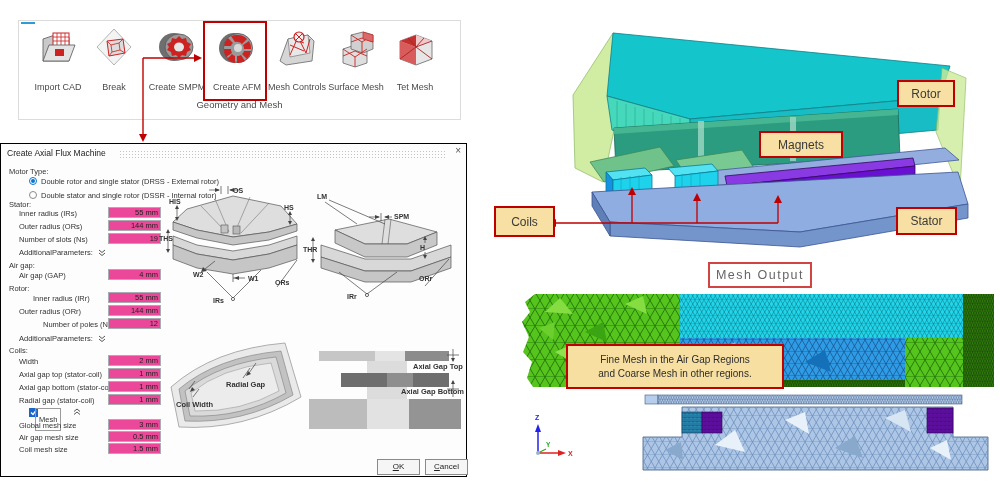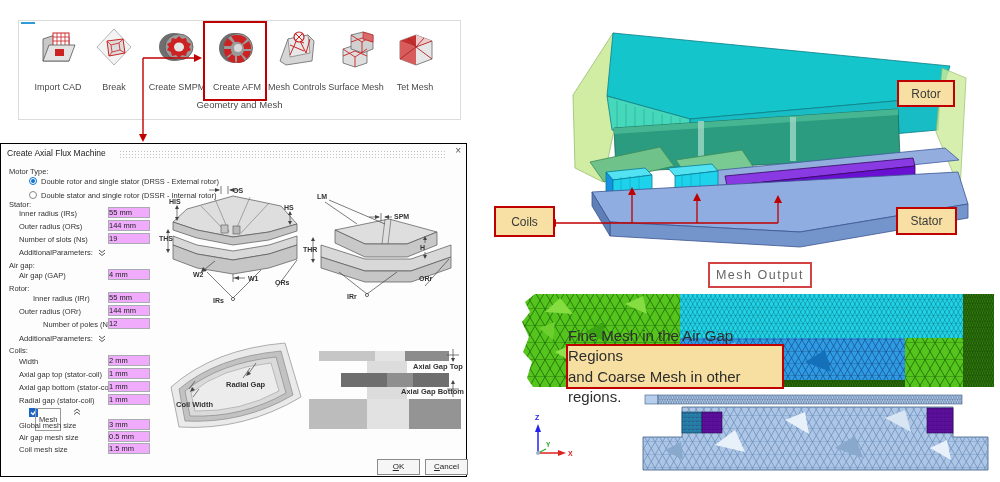--- a/index.html
+++ b/index.html
@@ -15,41 +15,41 @@
   #afm-box{position:absolute;left:184px;top:0px;width:60px;height:76px;border:2px solid #c00000;}
   #tb-dash{position:absolute;left:2px;top:1px;width:14px;height:2px;background:#2e9bd6;}
   
   #dialog{left:0px;top:143px;width:467px;height:334px;border:1px solid #000000;background:#fdfdfd;box-sizing:border-box;}
   #dlg-title{position:absolute;left:6px;top:4px;font-size:8.5px;color:#222;}
   #dlg-dots{position:absolute;left:118px;top:6px;width:326px;height:8px;
     background-image:radial-gradient(circle,#c2c2c2 0.7px,transparent 0.9px);background-size:3px 3px;}
   #dlg-close{position:absolute;right:5px;top:1px;font-size:10px;color:#555;cursor:default;}
   .hdr{position:absolute;left:8px;font-size:7.5px;color:#333;white-space:nowrap;}
   .flabel{position:absolute;left:18px;font-size:7.5px;color:#333;white-space:nowrap;}
-  .finput{position:absolute;left:107px;width:42px;height:11px;border:1px solid #a9adb3;background:#f0abfc;
-    font-size:7.5px;color:#222;text-align:left;padding-right:2px;line-height:10px;box-sizing:border-box;}
+  .finput{position:absolute;left:107px;width:53px;height:11px;border:1px solid #a9adb3;background:#ec4899;
+    font-size:7.5px;color:#222;text-align:right;padding-right:2px;line-height:10px;box-sizing:border-box;}
   .radio{position:absolute;left:28px;width:8px;height:8px;border-radius:50%;border:1px solid #8a8a8a;background:#fff;box-sizing:border-box;}
   .radio.sel{border:1px solid #0b74d0;}
   .radio.sel::after{content:"";position:absolute;left:1px;top:1px;width:4px;height:4px;border-radius:50%;background:#0b74d0;}
   .rlabel{position:absolute;left:40px;font-size:7.5px;color:#333;white-space:nowrap;}
   .chev{position:absolute;width:8px;height:8px;}
   #mesh-check{position:absolute;left:28px;width:9px;height:9px;background:#1a66c8;border:1px solid #1a66c8;box-sizing:border-box;}
   #mesh-word{position:absolute;left:34px;top:264px;font-size:7.5px;color:#333;border:1px solid #9a9a9a;padding:6px 3px;line-height:9px;}
   .btn{position:absolute;top:315px;width:41px;height:14px;border:1px solid #8a8a8a;background:#f6f6f6;
     font-size:8px;color:#222;text-align:center;line-height:13px;cursor:default;}
   .dimtext{font-size:7px;font-weight:bold;fill:#333;}
   .dimtext2{font-size:7.5px;font-weight:bold;fill:#333;}
   .dline{stroke:#444;stroke-width:0.7;fill:none;}
   .shape{stroke:#555;stroke-width:0.7;}
   
   .titlebox{background:#fff;border:2px solid #d24343;color:#666;display:flex;align-items:center;justify-content:center;
     font-size:12.5px;letter-spacing:1.5px;}
   .ybox{background:#f8dfa3;border:2px solid #c00000;color:#3a3a3a;display:flex;align-items:center;justify-content:center;font-size:12px;}
   #annot{left:566px;top:344px;width:214px;height:41px;background:#f7dfa2;border:2px solid #c00000;
-    display:flex;flex-direction:column;align-items:center;justify-content:center;font-size:15px;color:#2d2d2d;line-height:1.35;}
+    display:flex;flex-direction:column;align-items:center;justify-content:center;font-size:10px;color:#2d2d2d;line-height:1.35;}
 </style>
 </head>
 <body>
 
 <div id="canvas">
 
   <div id="toolbar" class="abs">
     <div id="tb-dash"></div>
 
     <div class="tb-item" style="left:9px;">
@@ -366,20 +366,23 @@
     </g>
     <polygon points="71,194 71,202 63,198" fill="#c00000"></polygon>
     <polygon points="143,170 151,170 147,162" fill="#c00000"></polygon>
     <polygon points="208,176 216,176 212,168" fill="#c00000"></polygon>
     <polygon points="289,178 297,178 293,170" fill="#c00000"></polygon>
   </svg>
 
   <div class="ybox abs" style="left:897px;top:80px;width:54px;height:23px;">
     <span>Rotor</span>
   </div>
+  <div class="ybox abs" style="left:759px;top:131px;width:80px;height:23px;">
+    <span>Magnets</span>
+  </div>
   <div class="ybox abs" style="left:494px;top:206px;width:57px;height:27px;">
     <span>Coils</span>
   </div>
   <div class="ybox abs" style="left:896px;top:207px;width:57px;height:24px;">
     <span>Stator</span>
   </div>
 
   <div class="titlebox abs" style="left:708px;top:262px;width:100px;height:22px;">
     <span>Mesh Output</span>
   </div>

